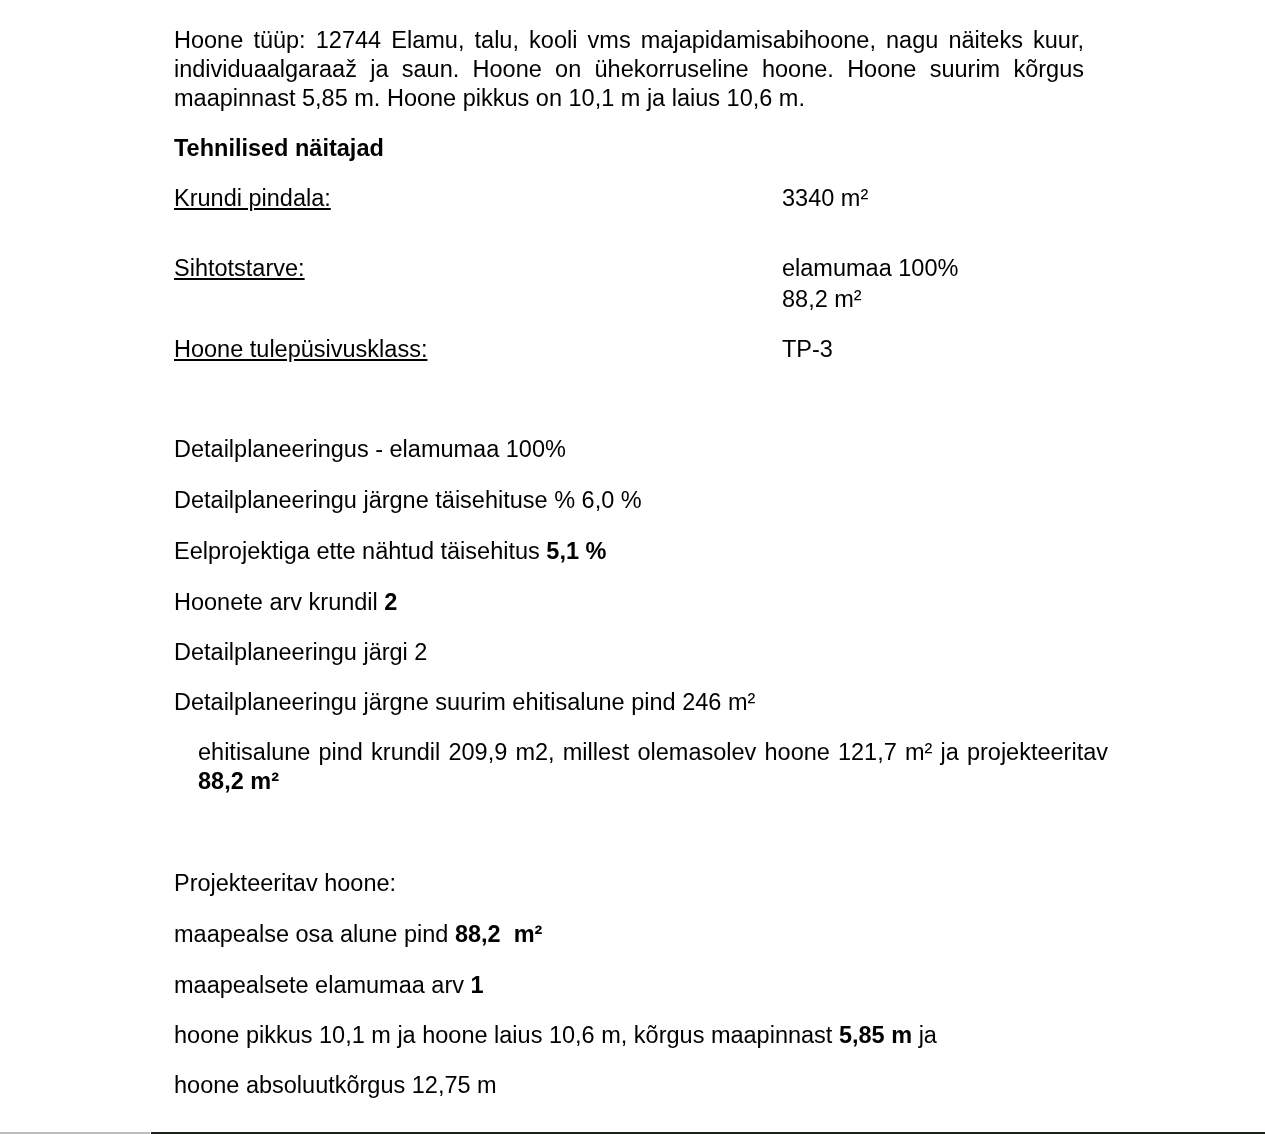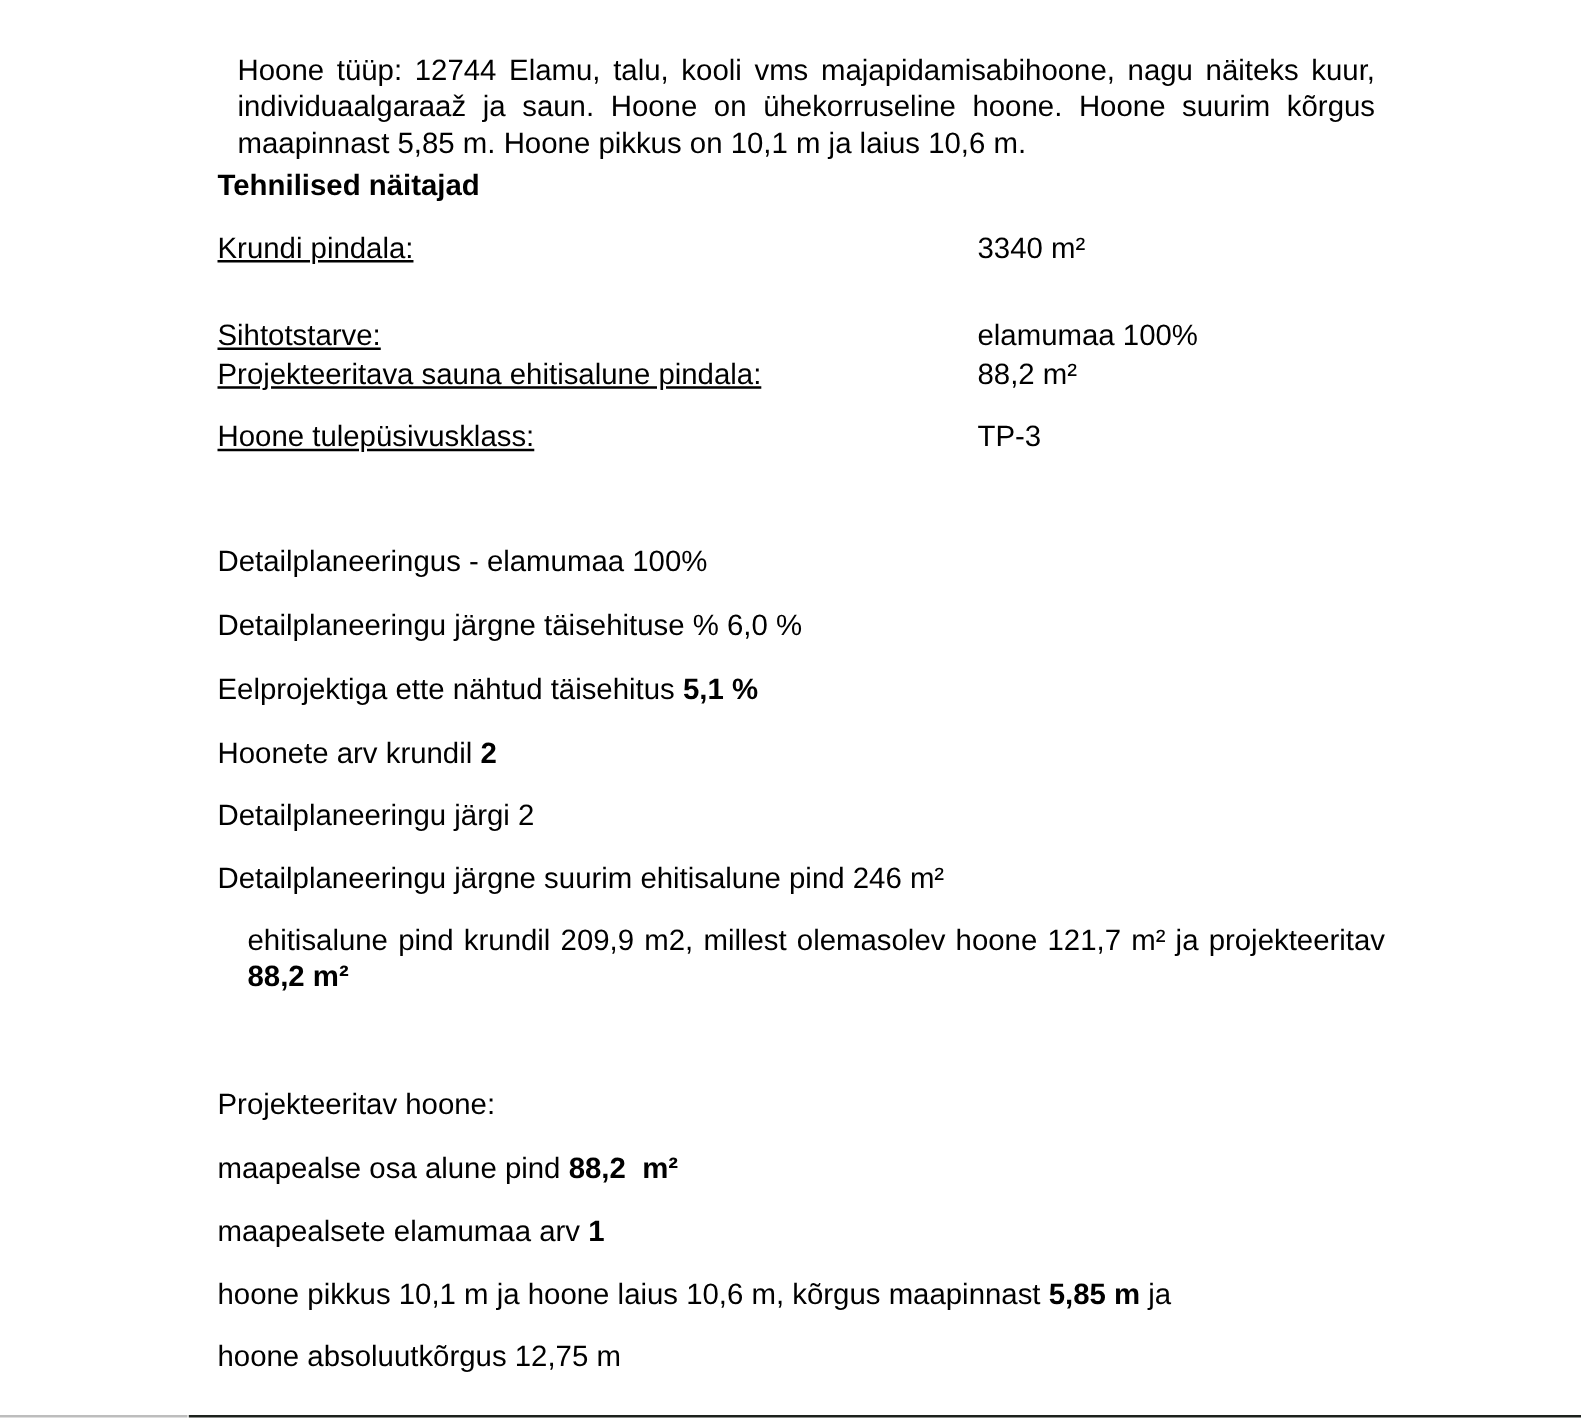--- a/index.html
+++ b/index.html
@@ -22,21 +22,21 @@
       top: 0;
       width: 910px;
     }
     .intro {
       position: absolute;
       left: 0;
       top: 26px;
       width: 910px;
       line-height: 29px;
       text-align: justify;
-      margin: 16px;
+      margin: 0;
     }
     .line {
       position: absolute;
       left: 0;
       margin: 0;
       white-space: nowrap;
       line-height: 29px;
     }
     .heading {
       font-weight: bold;
@@ -98,21 +98,20 @@
     <span class="lbl">Krundi pindala:</span>
     <span class="val">3340 m²</span>
   </div>
 
   <div class="label-row" style="top:235px;margin-top:19px;">
     <span class="lbl">Sihtotstarve:</span>
     <span class="val">elamumaa 100%</span>
   </div>
 
   <div class="label-row" style="top:285px;">
-    <span class="lbl">Projekteeritava sauna ehitisalune pindala:</span>
     <span class="val">88,2 m²</span>
   </div>
 
   <div class="label-row" style="top:335px;text-align:right;">
     <span class="lbl">Hoone tulepüsivusklass:</span>
     <span class="val">TP-3</span>
   </div>
 
   <div class="line" style="top:435px;">Detailplaneeringus - elamumaa 100%</div>
 

